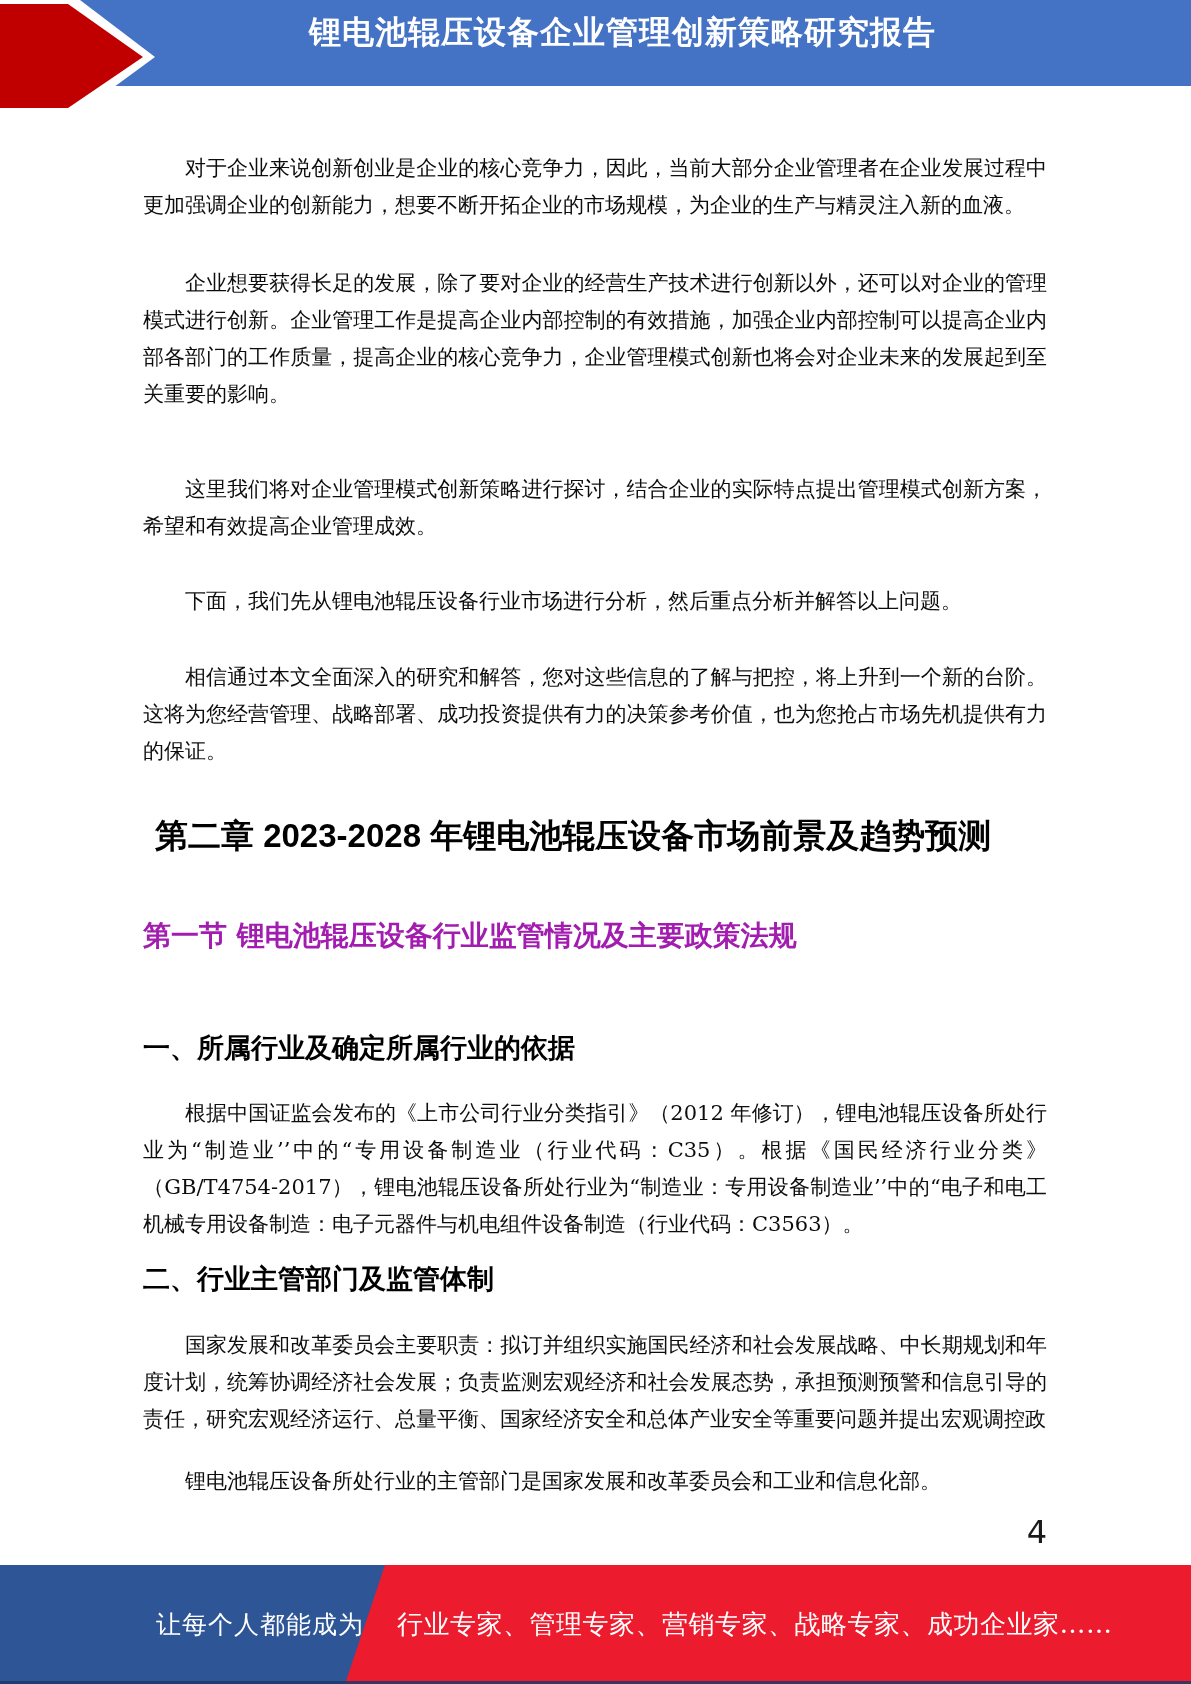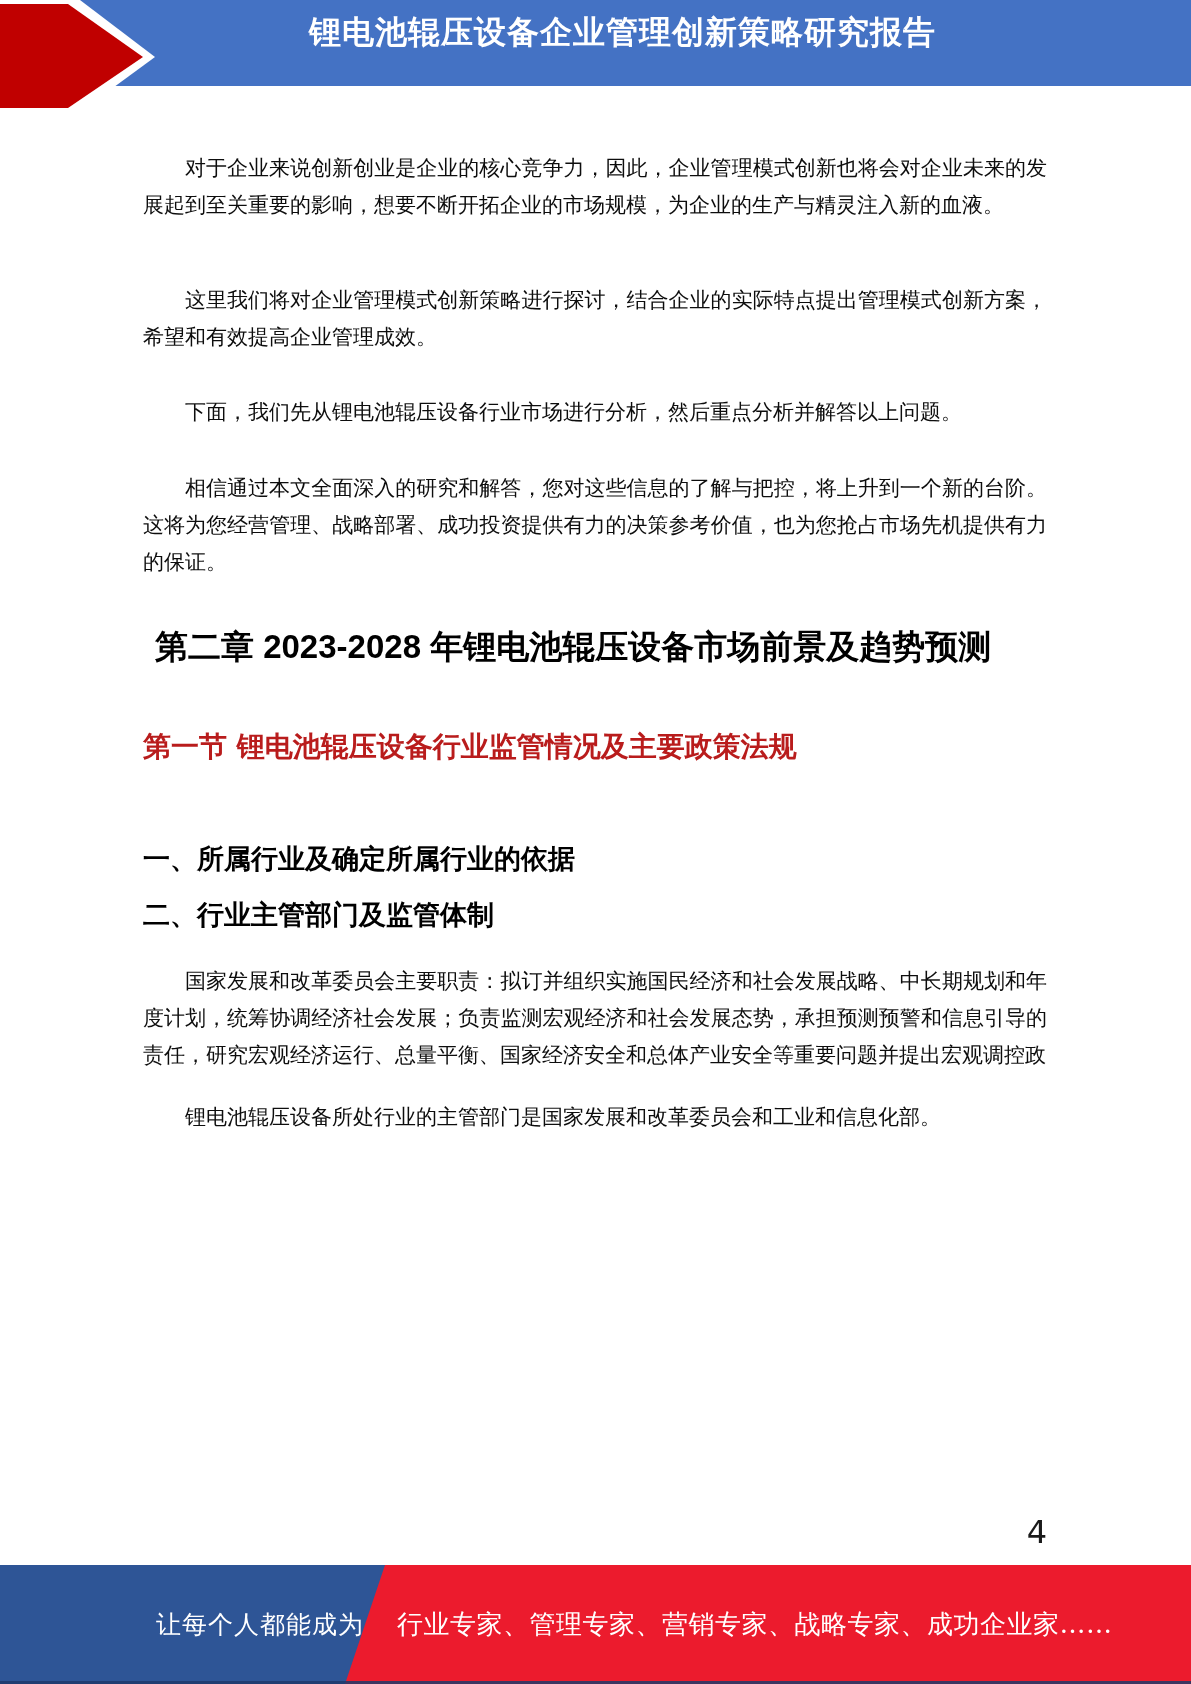--- a/index.html
+++ b/index.html
@@ -38,21 +38,21 @@
     text-align:justify;text-justify:inter-ideograph;
     text-indent:42px;
     color:#0d0d0d;
   }
   h1.chapter{
     margin:12px;font-family:Liberation Sans, sans-serif;
     font-weight:700;font-size:33px;line-height:44px;color:#000;
   }
   h2.section{
     margin:0;font-family:"DejaVu Sans","Liberation Sans",sans-serif;
-    font-weight:700;font-size:28px;line-height:40px;color:#b91c1c;
+    font-weight:700;font-size:28px;line-height:40px;color:#a21caf;
   }
   h3.subsection{
     margin:0;font-family:"DejaVu Sans","Liberation Sans",sans-serif;
     font-weight:700;font-size:27px;line-height:40px;color:#000;
   }
   
   .page-number{
     position:absolute;top:1514px;right:144px;
     font-family:"DejaVu Sans","Liberation Sans",sans-serif;
     font-size:32px;line-height:37px;color:#1a1a1a;
@@ -91,31 +91,33 @@
 
   <header class="banner">
     <svg class="banner-arrow" width="200" height="110" viewBox="0 0 200 110" aria-hidden="true">
       <polygon points="0,0 80,0 155,57 80,112 0,112" fill="#ffffff"></polygon>
       <polygon points="0,4 68,4 143,57 68,108 0,108" fill="#C00000"></polygon>
     </svg>
     <div class="banner-title">锂电池辊压设备企业管理创新策略研究报告</div>
   </header>
 
   <main class="content">
-    <p style="margin-top:64px">对于企业来说创新创业是企业的核心竞争力，因此，企业管理模式创新也将会对企业未来的发展起到至关重要的影响，想要不断开拓企业的市场规模，为企业的生产与精灵注入新的血液。</p>
+    <p style="margin-top:64px">对于企业来说创新创业是企业的核心竞争力，因此，当前大部分企业管理者在企业发展过程中更加强调企业的创新能力，想要不断开拓企业的市场规模，为企业的生产与精灵注入新的血液。</p>
+    <p style="margin-top:41px">企业想要获得长足的发展，除了要对企业的经营生产技术进行创新以外，还可以对企业的管理模式进行创新。企业管理工作是提高企业内部控制的有效措施，加强企业内部控制可以提高企业内部各部门的工作质量，提高企业的核心竞争力，企业管理模式创新也将会对企业未来的发展起到至关重要的影响。</p>
     <p style="margin-top:58px">这里我们将对企业管理模式创新策略进行探讨，结合企业的实际特点提出管理模式创新方案，希望和有效提高企业管理成效。</p>
     <p style="margin-top:38px">下面，我们先从锂电池辊压设备行业市场进行分析，然后重点分析并解答以上问题。</p>
     <p style="margin-top:39px">相信通过本文全面深入的研究和解答，您对这些信息的了解与把控，将上升到一个新的台阶。这将为您经营管理、战略部署、成功投资提供有力的决策参考价值，也为您抢占市场先机提供有力的保证。</p>
 
     <h1 class="chapter" style="margin-top:44px">第二章 2023-2028 年锂电池辊压设备市场前景及趋势预测</h1>
 
     <h2 class="section" style="margin-top:58px">第一节 锂电池辊压设备行业监管情况及主要政策法规</h2>
 
     <h3 class="subsection" style="margin-top:72px">一、所属行业及确定所属行业的依据</h3>
 
+    <p style="margin-top:27px">根据中国证监会发布的《上市公司行业分类指引》（2012 年修订），锂电池辊压设备所处行业为“制造业’’中的“专用设备制造业（行业代码：C35）。根据《国民经济行业分类》（GB/T4754-2017），锂电池辊压设备所处行业为“制造业：专用设备制造业’’中的“电子和电工机械专用设备制造：电子元器件与机电组件设备制造（行业代码：C3563）。</p>
 
     <h3 class="subsection" style="margin-top:16px">二、行业主管部门及监管体制</h3>
 
     <p style="margin-top:28px">国家发展和改革委员会主要职责：拟订并组织实施国民经济和社会发展战略、中长期规划和年度计划，统筹协调经济社会发展；负责监测宏观经济和社会发展态势，承担预测预警和信息引导的责任，研究宏观经济运行、总量平衡、国家经济安全和总体产业安全等重要问题并提出宏观调控政</p>
     <p style="margin-top:25px">锂电池辊压设备所处行业的主管部门是国家发展和改革委员会和工业和信息化部。</p>
   </main>
 
   <div class="page-number">4</div>
 
   <footer class="footer">

